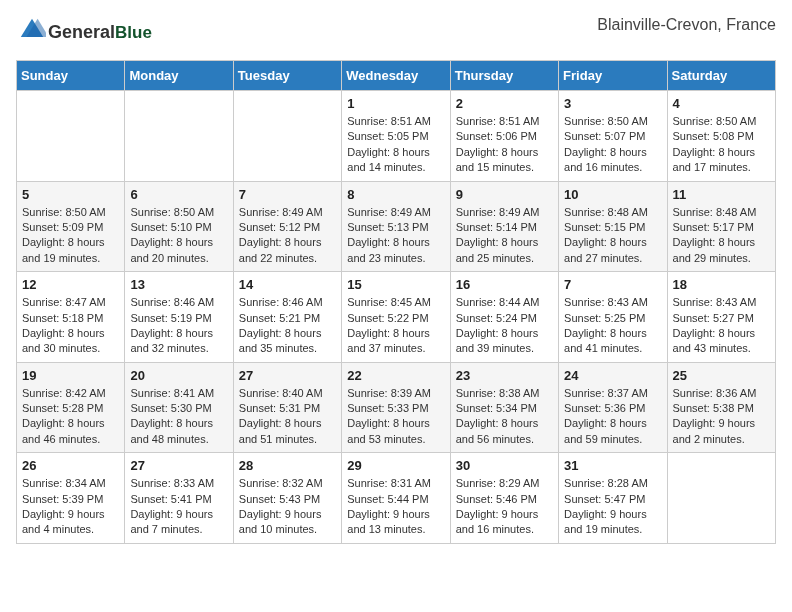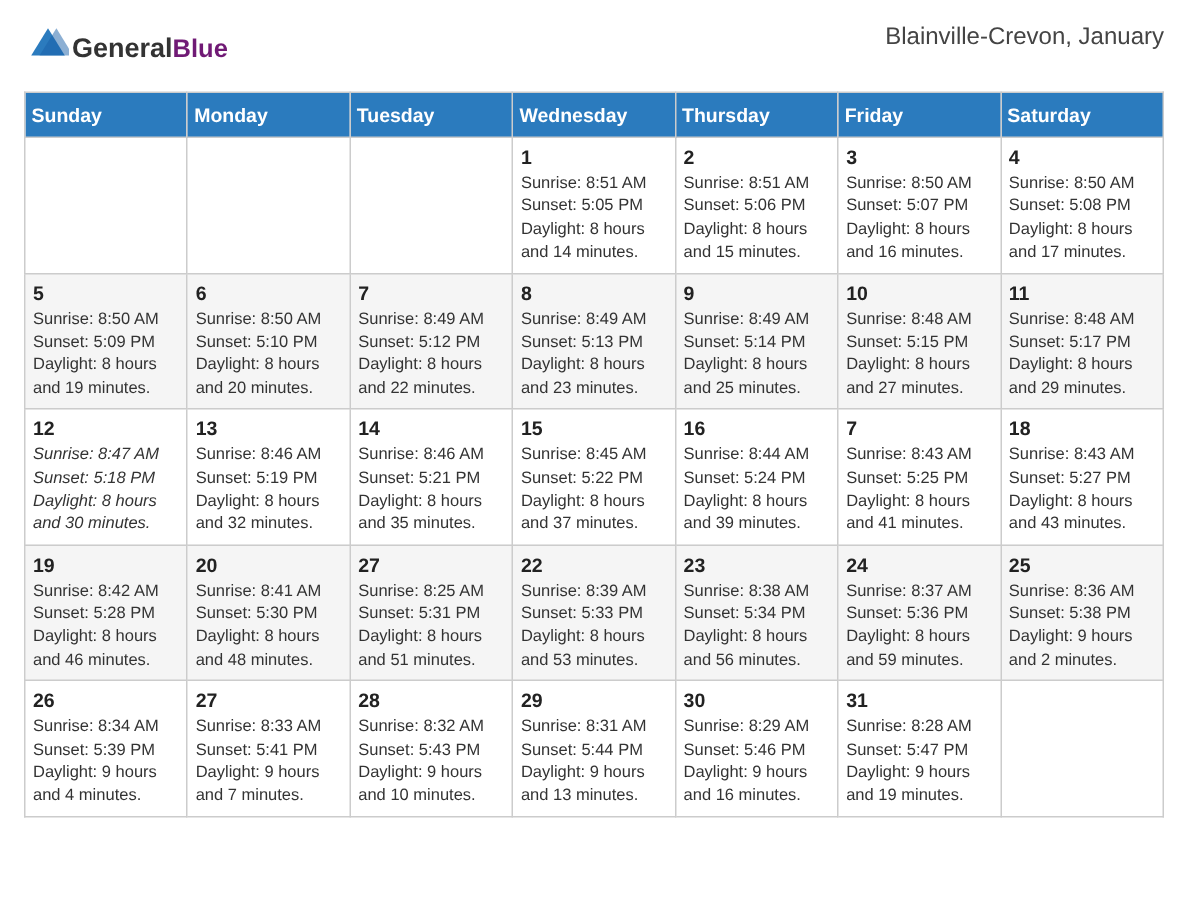--- a/index.html
+++ b/index.html
@@ -86,26 +86,26 @@
 <div class="header-area">
   <div class="logo">
     <div>
       <svg class="logo-icon" viewBox="0 0 40 40">
         <polygon points="20,4 36,30 4,30" fill="#2B7BBE"></polygon>
         <polygon points="28,4 44,30 12,30" fill="#1a5fa8" opacity="0.5"></polygon>
       </svg>
     </div>
     <div>
       <div>
-        <span style="font-size:18px;font-weight:bold;color:#333;">General</span><span style="font-size:17px;font-weight:bold;color:#701a75;">Blue</span>
+        <span style="font-size:18px;font-weight:bold;color:#333;">General</span><span style="font-size:17px;font-weight:bold;color:#14532d;">Blue</span>
       </div>
     </div>
   </div>
   <div class="title-area">
-    <div class="location-title">Blainville-Crevon, January</div>
+    <div class="location-title">Blainville-Crevon, France</div>
   </div>
 </div>
 
 <table>
   <thead>
     <tr id="weekday-header">
         <th>Sunday</th>
         <th>Monday</th>
         <th>Tuesday</th>
         <th>Wednesday</th>
@@ -184,21 +184,21 @@
         <td>
           <span class="day-number">11</span>
           <div class="cell-text" style="white-space: pre-line;">Sunrise: 8:48 AM
 Sunset: 5:17 PM
 Daylight: 8 hours and 29 minutes.</div>
         </td>
       </tr>
       <tr>
         <td>
           <span class="day-number">12</span>
-          <div class="cell-text" style="white-space: pre-line; font-style: italic;">Sunrise: 8:47 AM
+          <div class="cell-text" style="white-space: pre-line;">Sunrise: 8:47 AM
 Sunset: 5:18 PM
 Daylight: 8 hours and 30 minutes.</div>
         </td>
         <td>
           <span class="day-number">13</span>
           <div class="cell-text" style="white-space: pre-line;">Sunrise: 8:46 AM
 Sunset: 5:19 PM
 Daylight: 8 hours and 32 minutes.</div>
         </td>
         <td>
@@ -240,21 +240,21 @@
 Daylight: 8 hours and 46 minutes.</div>
         </td>
         <td>
           <span class="day-number">20</span>
           <div class="cell-text" style="white-space: pre-line;">Sunrise: 8:41 AM
 Sunset: 5:30 PM
 Daylight: 8 hours and 48 minutes.</div>
         </td>
         <td>
           <span class="day-number">27</span>
-          <div class="cell-text" style="white-space: pre-line;">Sunrise: 8:25 AM
+          <div class="cell-text" style="white-space: pre-line;">Sunrise: 8:40 AM
 Sunset: 5:31 PM
 Daylight: 8 hours and 51 minutes.</div>
         </td>
         <td>
           <span class="day-number">22</span>
           <div class="cell-text" style="white-space: pre-line;">Sunrise: 8:39 AM
 Sunset: 5:33 PM
 Daylight: 8 hours and 53 minutes.</div>
         </td>
         <td>

